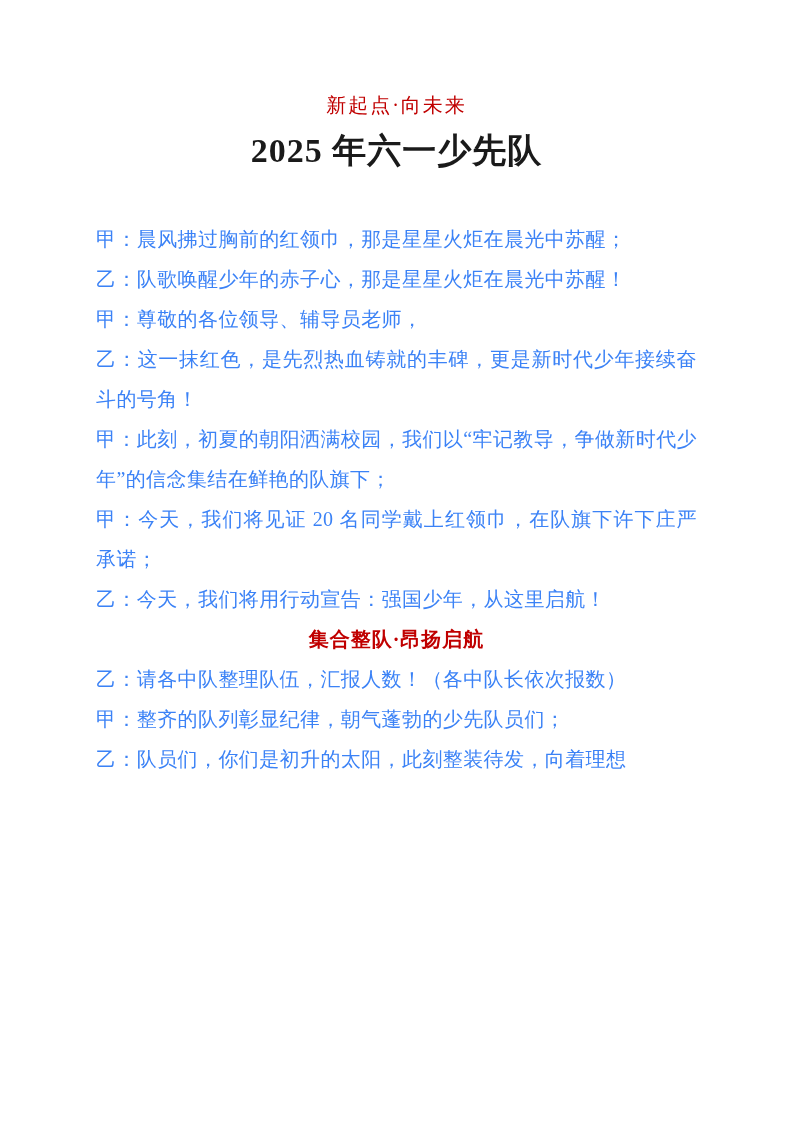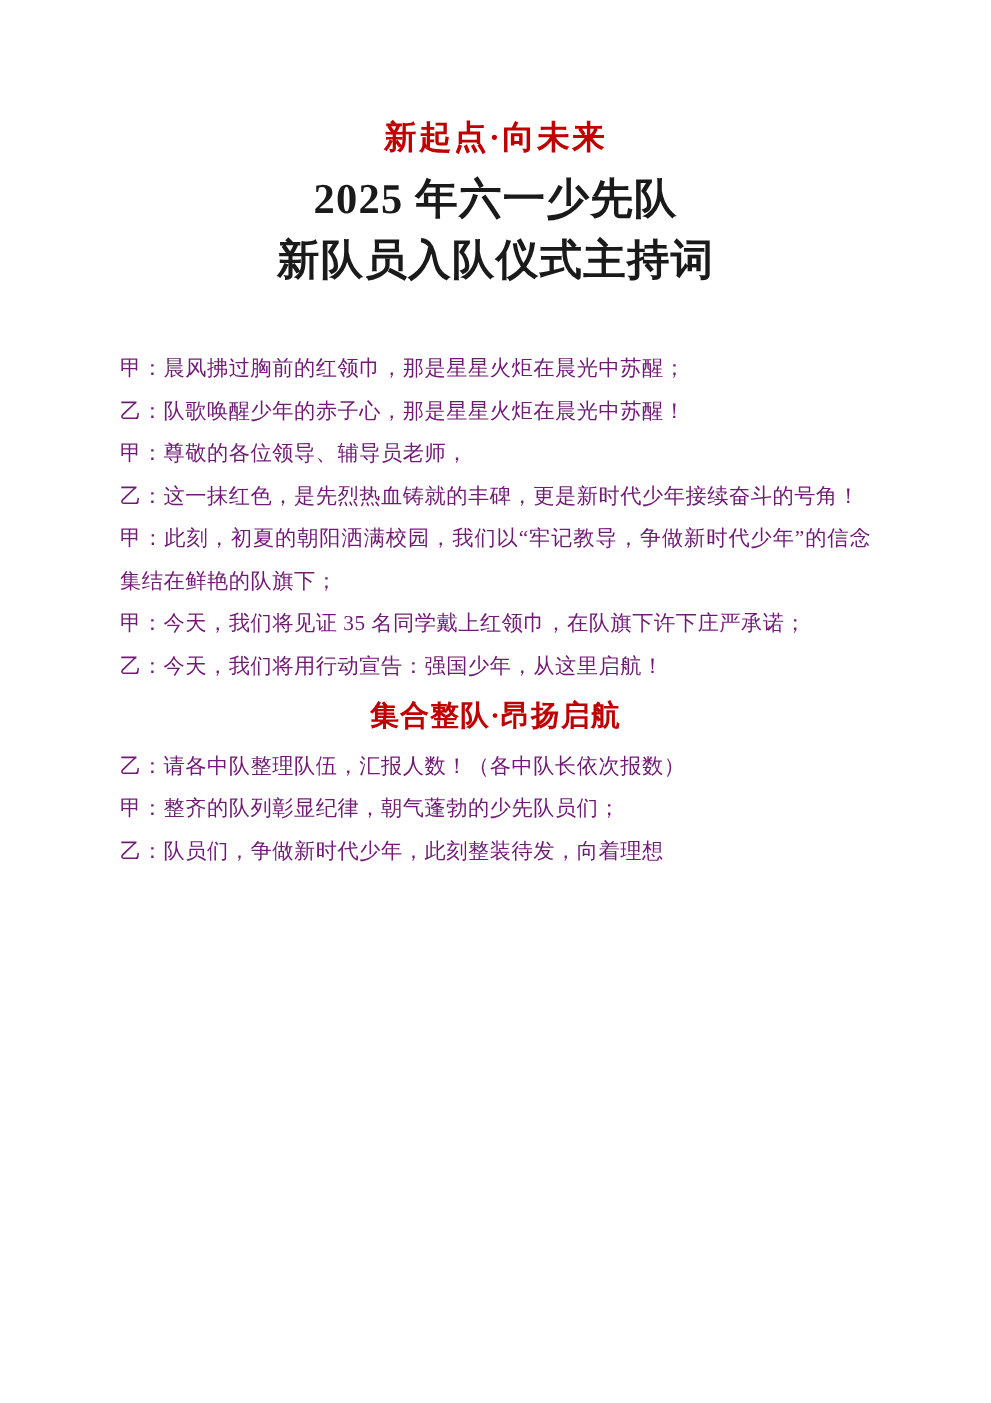--- a/index.html
+++ b/index.html
@@ -19,74 +19,73 @@
     height: 1122px;
     box-sizing: border-box;
     padding: 76px 96px 60px 96px;
     position: relative;
   }
   .title-block {
     text-align: center;
     margin-top: 14px;
   }
   .title-main {
-    font-size: 26px;
-    font-weight: bold;
+    font-size: 20px;
+    font-weight: normal;
     color: #c00000;
     letter-spacing: 2px;
     line-height: 1.5;
     margin-bottom: 6px;
   }
   .title-sub {
     font-size: 34px;
     font-weight: bold;
     color: #1a1a1a;
     line-height: 1.45;
     letter-spacing: 1px;
   }
   .body-block {
     margin-top: 44px;
   }
   .para {
-    font-size: 17px;
+    font-size: 20px;
     line-height: 2.0;
-    color: #701a75;
+    color: #3b82f6;
     text-align: justify;
     text-justify: inter-ideograph;
     letter-spacing: 0.4px;
     margin: 0;
   }
   .section-head {
     text-align: center;
-    font-size: 23px;
+    font-size: 20px;
     font-weight: bold;
     color: #c00000;
     line-height: 2.0;
     letter-spacing: 1px;
     margin: 0;
   }
 </style>
 </head>
 <body>
 
 <div class="page">
 
   <div class="title-block">
     <div class="title-main">新起点·向未来</div>
     <div class="title-sub">2025 年六一少先队</div>
-    <div class="title-sub">新队员入队仪式主持词</div>
   </div>
 
   <div class="body-block">
     <p class="para">甲：晨风拂过胸前的红领巾，那是星星火炬在晨光中苏醒；</p>
     <p class="para">乙：队歌唤醒少年的赤子心，那是星星火炬在晨光中苏醒！</p>
     <p class="para">甲：尊敬的各位领导、辅导员老师，</p>
     <p class="para">乙：这一抹红色，是先烈热血铸就的丰碑，更是新时代少年接续奋斗的号角！</p>
     <p class="para">甲：此刻，初夏的朝阳洒满校园，我们以“牢记教导，争做新时代少年”的信念集结在鲜艳的队旗下；</p>
-    <p class="para">甲：今天，我们将见证 35 名同学戴上红领巾，在队旗下许下庄严承诺；</p>
+    <p class="para">甲：今天，我们将见证 20 名同学戴上红领巾，在队旗下许下庄严承诺；</p>
     <p class="para">乙：今天，我们将用行动宣告：强国少年，从这里启航！</p>
     <p class="section-head">集合整队·昂扬启航</p>
     <p class="para">乙：请各中队整理队伍，汇报人数！（各中队长依次报数）</p>
     <p class="para">甲：整齐的队列彰显纪律，朝气蓬勃的少先队员们；</p>
-    <p class="para">乙：队员们，争做新时代少年，此刻整装待发，向着理想</p>
+    <p class="para">乙：队员们，你们是初升的太阳，此刻整装待发，向着理想</p>
   </div>
 
 </div>
 
 </body></html>

